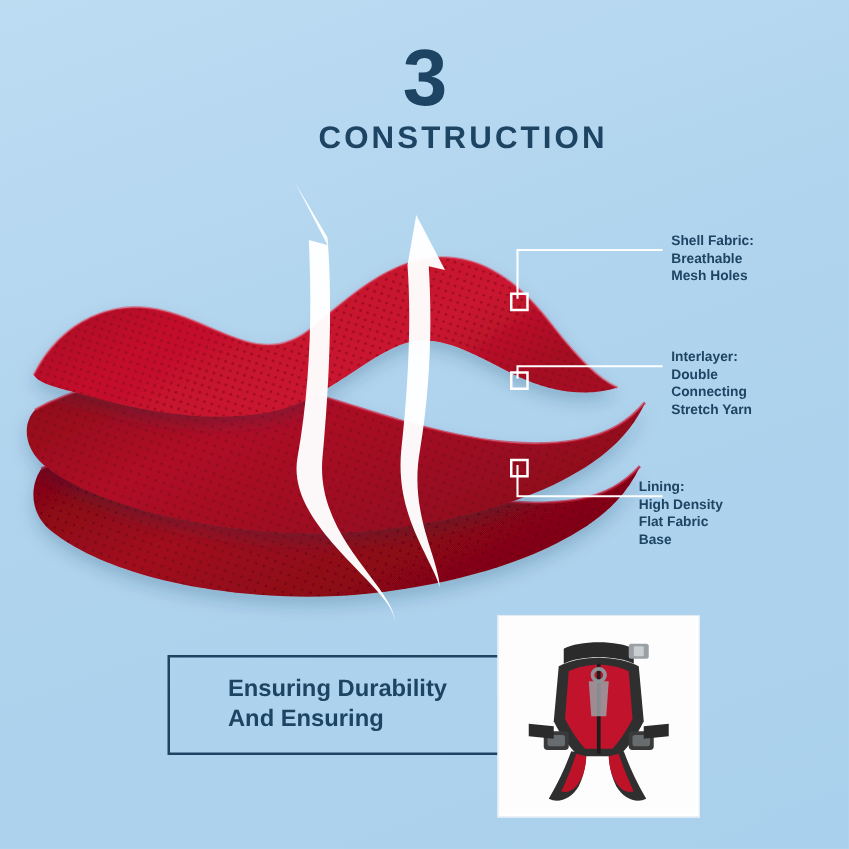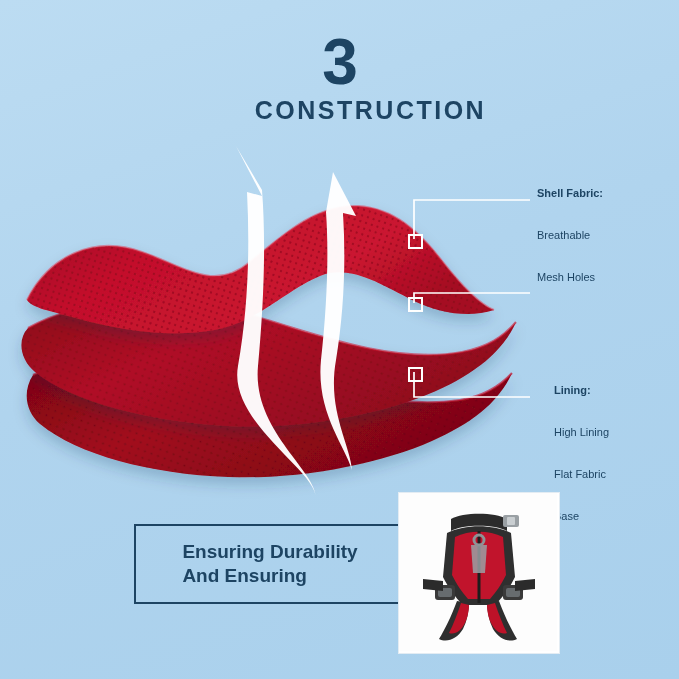--- a/index.html
+++ b/index.html
@@ -37,25 +37,25 @@
 
   
   .layer-svg{position:absolute;left:0;top:0;}
 
   
   .callout{
     position:absolute;
     font-size:11px;color:#1d4463;line-height:1.28;
   }
   .callout .hd{font-weight:bold;display:block;}
-  .callout .bd{display:block;font-weight:normal;margin-top:28px;}
+  .callout .bd{display:block;font-weight:bold;}
 
   .c1{left:537px;top:186px;}
   .c2{left:537px;top:279px;}
-  .c3{left:554px;top:383px;}
+  .c3{left:511px;top:383px;}
 
   
   .marker{
     position:absolute;width:11px;height:11px;border:2px solid #ffffff;
     background:transparent;
   }
   .m1{left:408px;top:234px;}
   .m2{left:408px;top:297px;}
   .m3{left:408px;top:367px;}
 
@@ -219,24 +219,30 @@
   <div class="marker m1"></div>
   <div class="marker m2"></div>
   <div class="marker m3"></div>
 
   <div class="callout c1">
     <span class="hd">Shell Fabric:</span>
     <span class="bd">Breathable</span>
     <span class="bd">Mesh Holes</span>
   </div>
 
+  <div class="callout c2">
+    <span class="hd">Interlayer:</span>
+    <span class="bd">Double</span>
+    <span class="bd">Connecting</span>
+    <span class="bd">Stretch Yarn</span>
+  </div>
 
   <div class="callout c3">
     <span class="hd">Lining:</span>
-    <span class="bd">High Lining</span>
+    <span class="bd">High Density</span>
     <span class="bd">Flat Fabric</span>
     <span class="bd">Base</span>
   </div>
 
   <div class="banner">
     <div class="banner-text">
       <span>Ensuring Durability</span><br>
       <span>And Ensuring</span>
     </div>
   </div>

